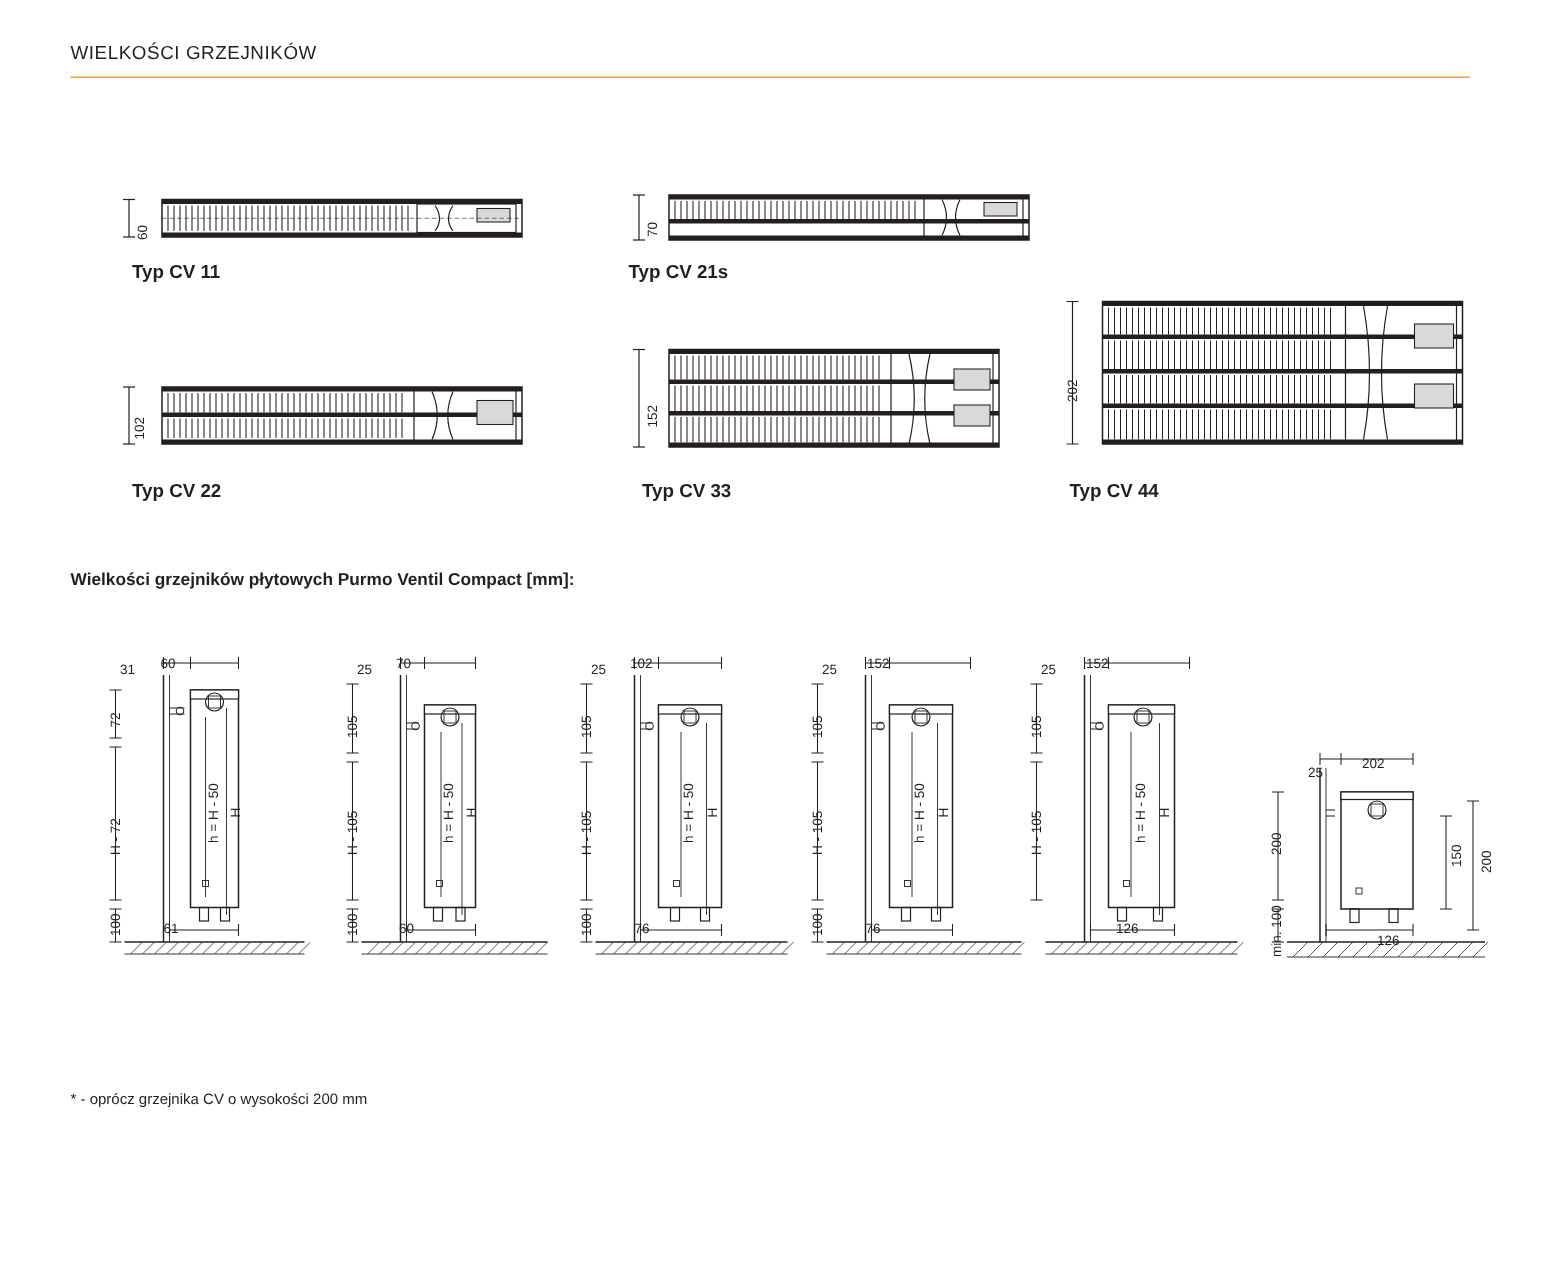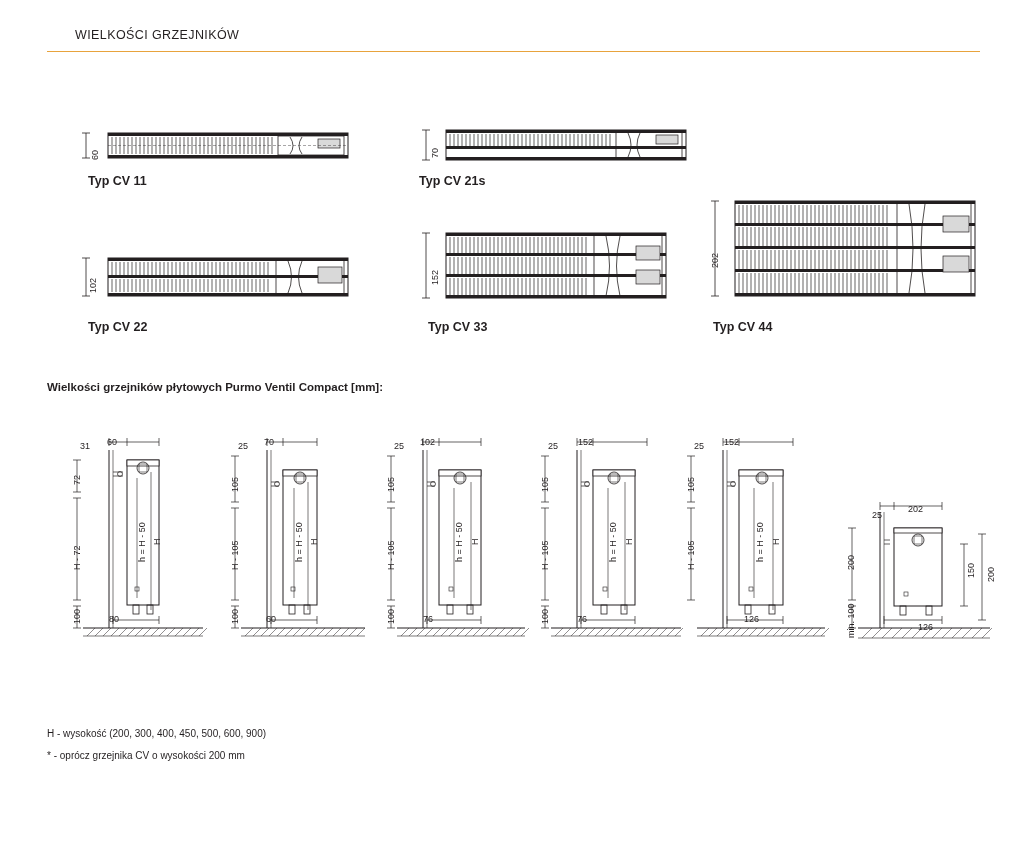--- a/index.html
+++ b/index.html
@@ -16,21 +16,20 @@
   
   .header {
     position: absolute;
     left: 47px; top: 28px; width: 933px;
   }
   .header-title {
     font-size: 12.5px;
     letter-spacing: .4px;
     color: #231f20;
     padding-bottom: 9px;
-    margin-left: 28px;
   }
   .header-rule {
     height: 1px;
     background: #e8a33d;
     width: 933px;
   }
 
   
   .lbl {
     position: absolute;
@@ -249,21 +248,21 @@
       <line x1="112" y1="184" x2="112" y2="192" stroke="#231f20" stroke-width="0.7"></line>
     </svg>
   </div>
   <div class="lbl" style="left:80px; top:441px;">31</div>
   <div class="lbl" style="left:107px; top:437px;">60</div>
   <div class="lbl v" style="left:72px; top:485px;">72</div>
   <div class="lbl v" style="left:72px; top:570px;">H - 72</div>
   <div class="lbl v" style="left:72px; top:624px;">100</div>
   <div class="lbl v" style="left:137px; top:562px;">h = H - 50</div>
   <div class="lbl v" style="left:152px; top:545px;">H</div>
-  <div class="lbl" style="left:109px; top:614px;">80</div>
+  <div class="lbl" style="left:109px; top:614px;">61</div>
 
   <div class="inst" style="left:205px; top:432px;">
     <svg width="165" height="235" viewBox="0 0 165 235">
       <line x1="62" y1="18" x2="62" y2="196" stroke="#231f20" stroke-width="1"></line>
       <line x1="66" y1="18" x2="66" y2="196" stroke="#231f20" stroke-width="0.6"></line>
       <line x1="36" y1="196" x2="160" y2="196" stroke="#231f20" stroke-width="1"></line>
       <line x1="36" y1="204" x2="160" y2="204" stroke="#231f20" stroke-width="0.6"></line>
       <g stroke="#231f20" stroke-width="0.5">
         <path d="M40 204 l8 -8 M48 204 l8 -8 M56 204 l8 -8 M64 204 l8 -8 M72 204 l8 -8 M80 204 l8 -8 M88 204 l8 -8 M96 204 l8 -8 M104 204 l8 -8 M112 204 l8 -8 M120 204 l8 -8 M128 204 l8 -8 M136 204 l8 -8 M144 204 l8 -8 M152 204 l8 -8"></path>
       </g>
@@ -494,17 +493,16 @@
   </div>
   <div class="lbl" style="left:872px; top:510px;">25</div>
   <div class="lbl" style="left:908px; top:504px;">202</div>
   <div class="lbl v" style="left:846px; top:570px;">200</div>
   <div class="lbl v" style="left:846px; top:638px;">min. 100</div>
   <div class="lbl v" style="left:966px; top:578px;">150</div>
   <div class="lbl v" style="left:986px; top:582px;">200</div>
   <div class="lbl" style="left:918px; top:622px;">126</div>
 
   <div class="footer-notes">
-    <span class="note">H - wysokość (200, 300, 400, 450, 500, 600, 900)</span>
     <span class="note">* - oprócz grzejnika CV o wysokości 200 mm</span>
   </div>
 
 </div>
 
 </body></html>

